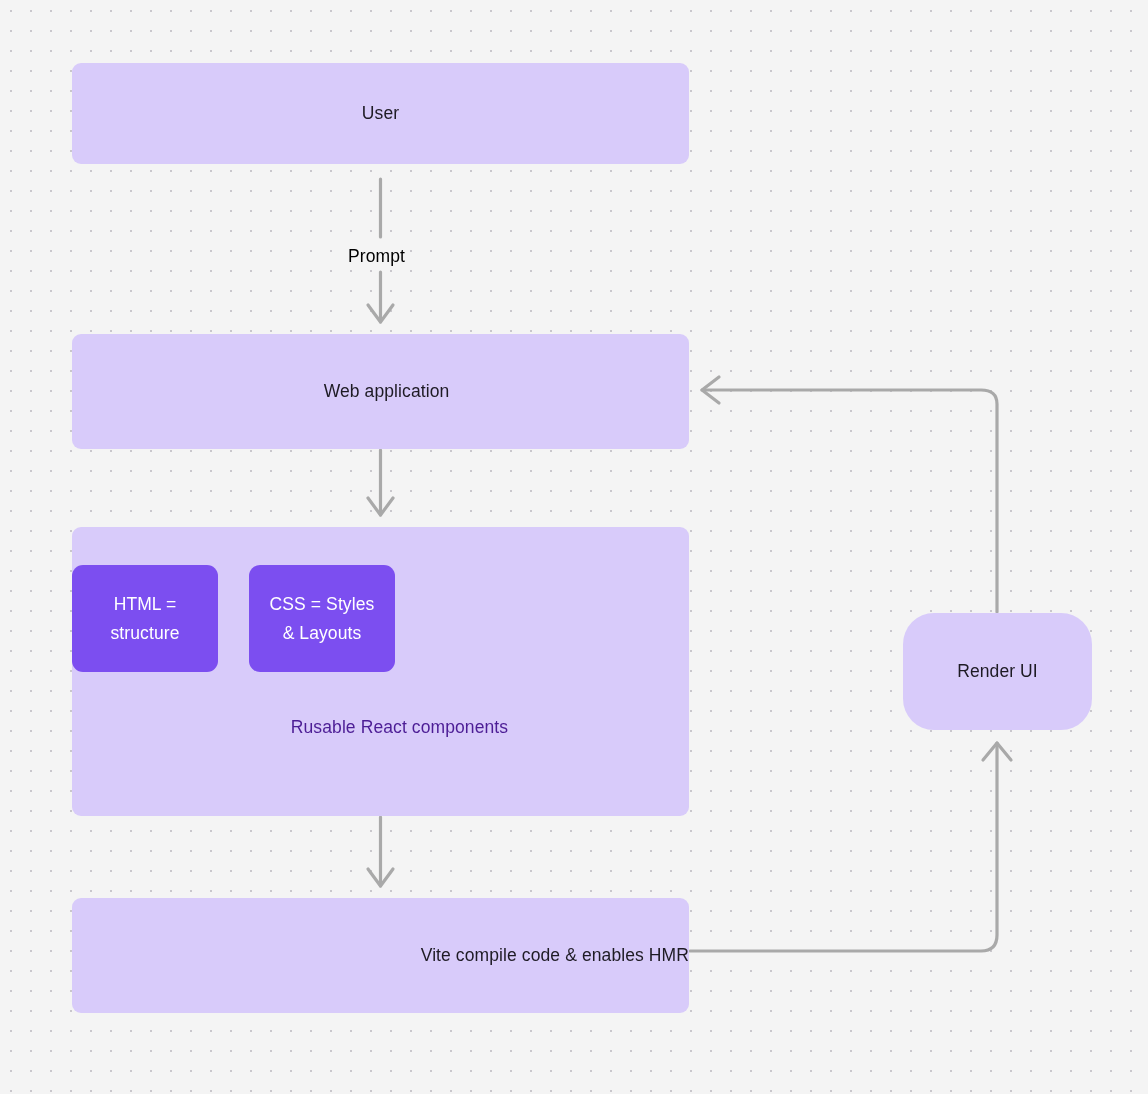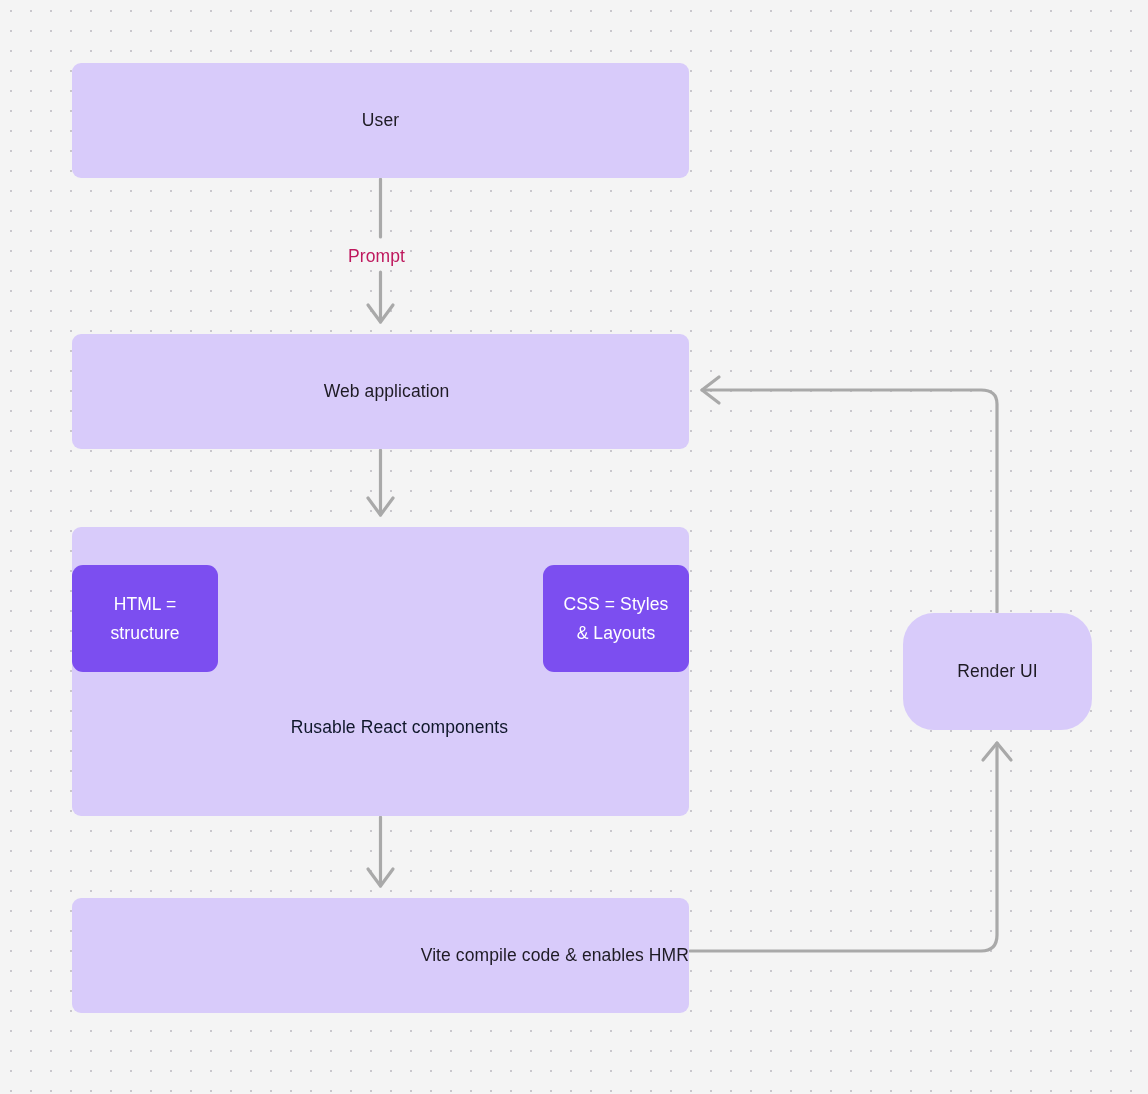--- a/index.html
+++ b/index.html
@@ -48,21 +48,21 @@
     letter-spacing: 0.1px;
     text-align: center;
     line-height: 1.35;
   }
 
   
   #node-user {
     left: 72px;
     top: 63px;
     width: 617px;
-    height: 115px;
+    height: 101px;
   }
 
   #node-webapp {
     left: 72px;
     top: 334px;
     width: 617px;
     height: 115px;
     padding-left: 12px;
   }
 
@@ -90,21 +90,22 @@
     border-radius: 31px;
   }
 
   
   .chip-row {
     position: absolute;
     left: 0;
     top: 38px;
     width: 617px;
     display: flex;
-    justify-content: space-between;
+    justify-content: flex-start;
+    gap: 31px;
   }
 
   .chip {
     box-sizing: border-box;
     width: 146px;
     height: 107px;
     background: #7c4ef0;
     border-radius: 11px;
     display: flex;
     align-items: center;
@@ -119,29 +120,29 @@
     letter-spacing: 0.1px;
   }
 
   .group-caption {
     position: absolute;
     left: 0;
     top: 190px;
     width: 655px;
     text-align: center;
     font-size: 17.5px;
-    color: #0f172a;
+    color: #4c1d95;
     letter-spacing: 0.1px;
   }
 
   
   .edge-label {
     position: absolute;
     font-size: 17.5px;
-    color: #be185d;
+    color: #000000;
     background: #f4f4f4;
     padding: 0 5px;
     letter-spacing: 0.1px;
     white-space: nowrap;
   }
 
   #label-prompt {
     left: 343px;
     top: 246px;
   }

